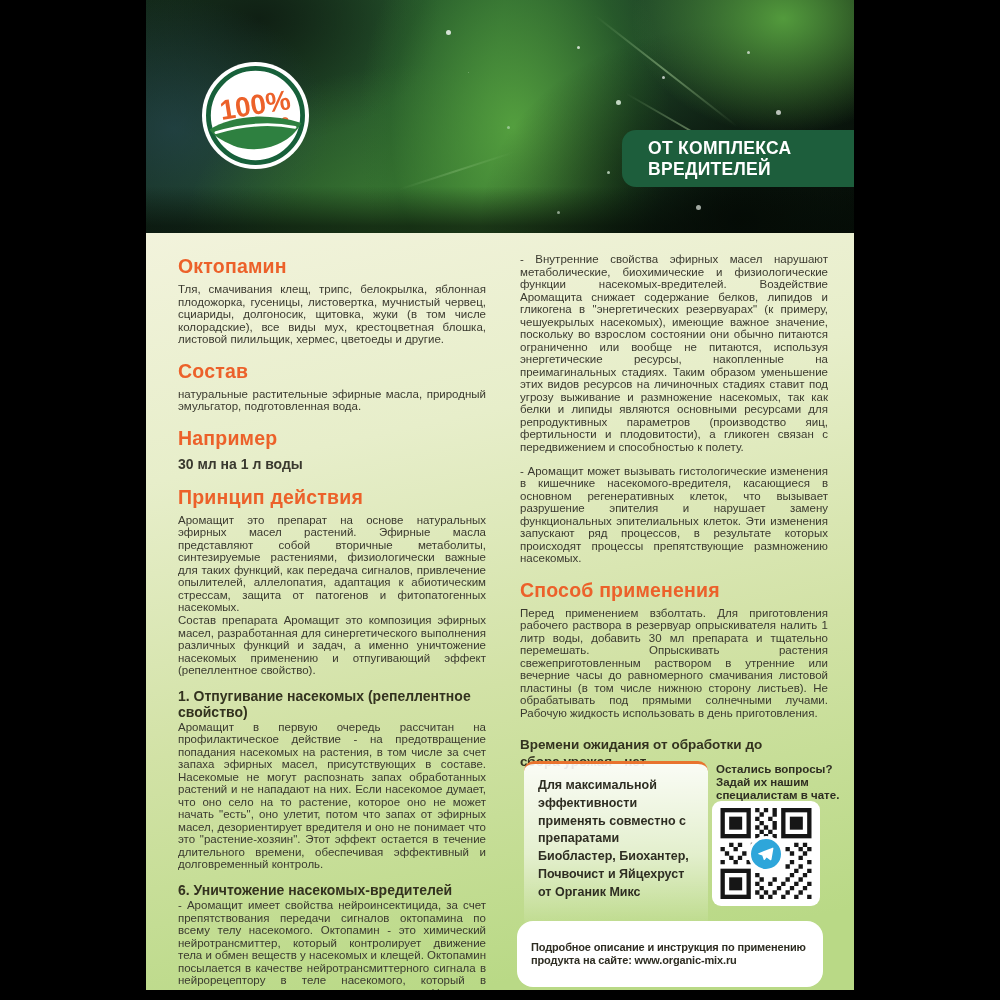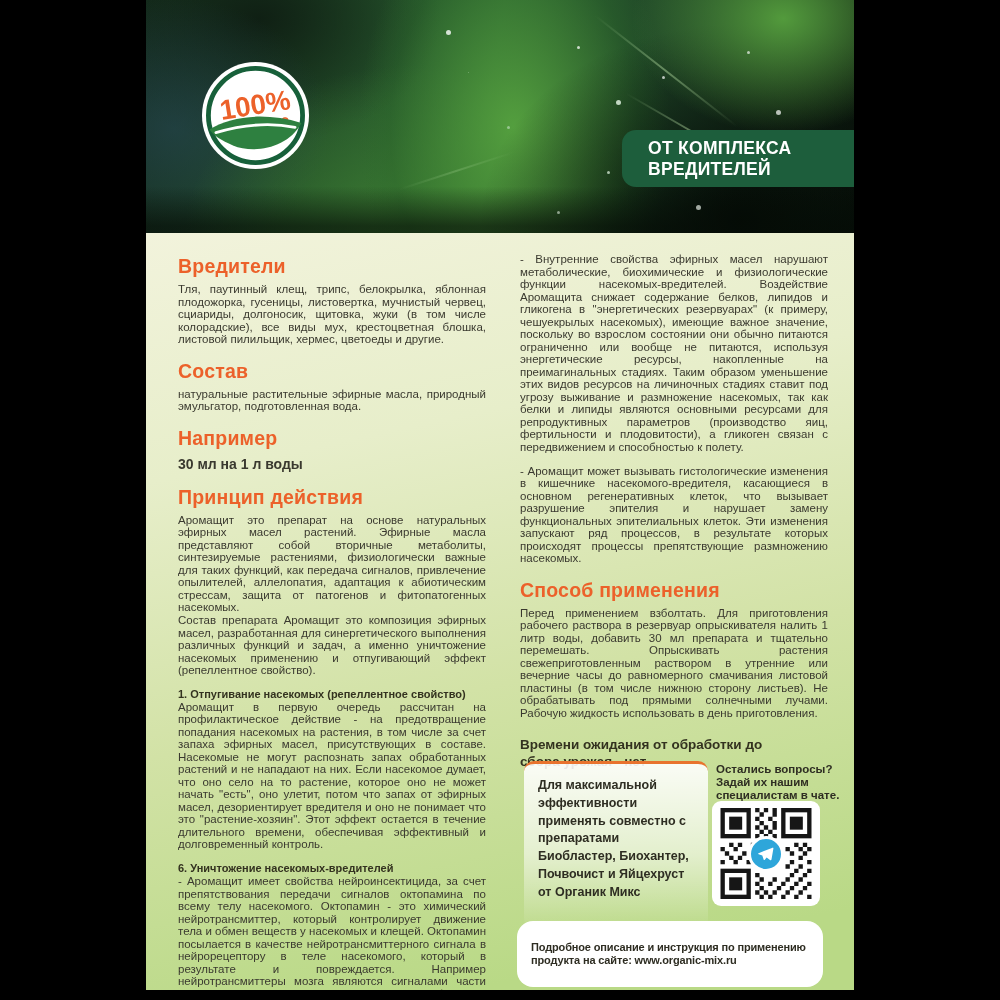--- a/index.html
+++ b/index.html
@@ -66,21 +66,21 @@
   .col{flex:1;min-width:0;}
   h2{
     color:#ec612a;font-size:19.5px;font-weight:bold;margin:14px 0 5px;
     letter-spacing:.2px;
   }
   h2.first{margin-top:2px;}
   .p{
     font-size:11.5px;line-height:1.09;text-align:justify;color:#3a392f;margin:0;
   }
   .subhead{
-    font-weight:bold;font-size:11px;color:#33321f;margin:11px 0 1px;
+    font-weight:bold;font-size:14px;color:#33321f;margin:11px 0 1px;
   }
   .dosage{font-weight:bold;font-size:14px;color:#3a392f;margin:6px 0 0;}
   .note{font-weight:bold;font-size:13.5px;color:#33321f;margin:16px 0 0;max-width:255px;line-height:1.3;}
   .mt{margin-top:11px;}
   
   .combo-card{
     position:absolute;left:378px;top:761px;width:184px;height:168px;
     border-top:3px solid #e8732e;border-radius:10px;
     background:linear-gradient(180deg,rgba(255,255,255,.9) 0%,rgba(255,255,255,.55) 55%,rgba(255,255,255,0) 100%);
     box-sizing:border-box;padding:13px 12px 0 14px;
@@ -137,22 +137,22 @@
   </div>
 
   <div class="banner">
     <div>ОТ КОМПЛЕКСА</div>
     <div>ВРЕДИТЕЛЕЙ</div>
   </div>
 
   <div class="cols">
 
     <div class="col">
-      <h2 class="first">Вредители</h2>
-      <p class="p">Тля, паутинный клещ, трипс, белокрылка, яблонная плодожорка, гусеницы, листовертка, мучнистый червец, сциариды, долгоносик, щитовка, жуки (в том числе колорадские), все виды мух, крестоцветная блошка, листовой пилильщик, хермес, цветоеды и другие.</p>
+      <h2 class="first">Октопамин</h2>
+      <p class="p">Тля, смачивания клещ, трипс, белокрылка, яблонная плодожорка, гусеницы, листовертка, мучнистый червец, сциариды, долгоносик, щитовка, жуки (в том числе колорадские), все виды мух, крестоцветная блошка, листовой пилильщик, хермес, цветоеды и другие.</p>
 
       <h2>Состав</h2>
       <p class="p">натуральные растительные эфирные масла, природный эмульгатор, подготовленная вода.</p>
 
       <h2>Например</h2>
       <div class="dosage">30 мл на 1 л воды</div>
 
       <h2>Принцип действия</h2>
       <p class="p">Аромащит это препарат на основе натуральных эфирных масел растений. Эфирные масла представляют собой вторичные метаболиты, синтезируемые растениями, физиологически важные для таких функций, как передача сигналов, привлечение опылителей, аллелопатия, адаптация к абиотическим стрессам, защита от патогенов и фитопатогенных насекомых.</p>
       <p class="p">Состав препарата Аромащит это композиция эфирных масел, разработанная для синергетического выполнения различных функций и задач, а именно уничтожение насекомых применению и отпугивающий эффект (репеллентное свойство).</p>

